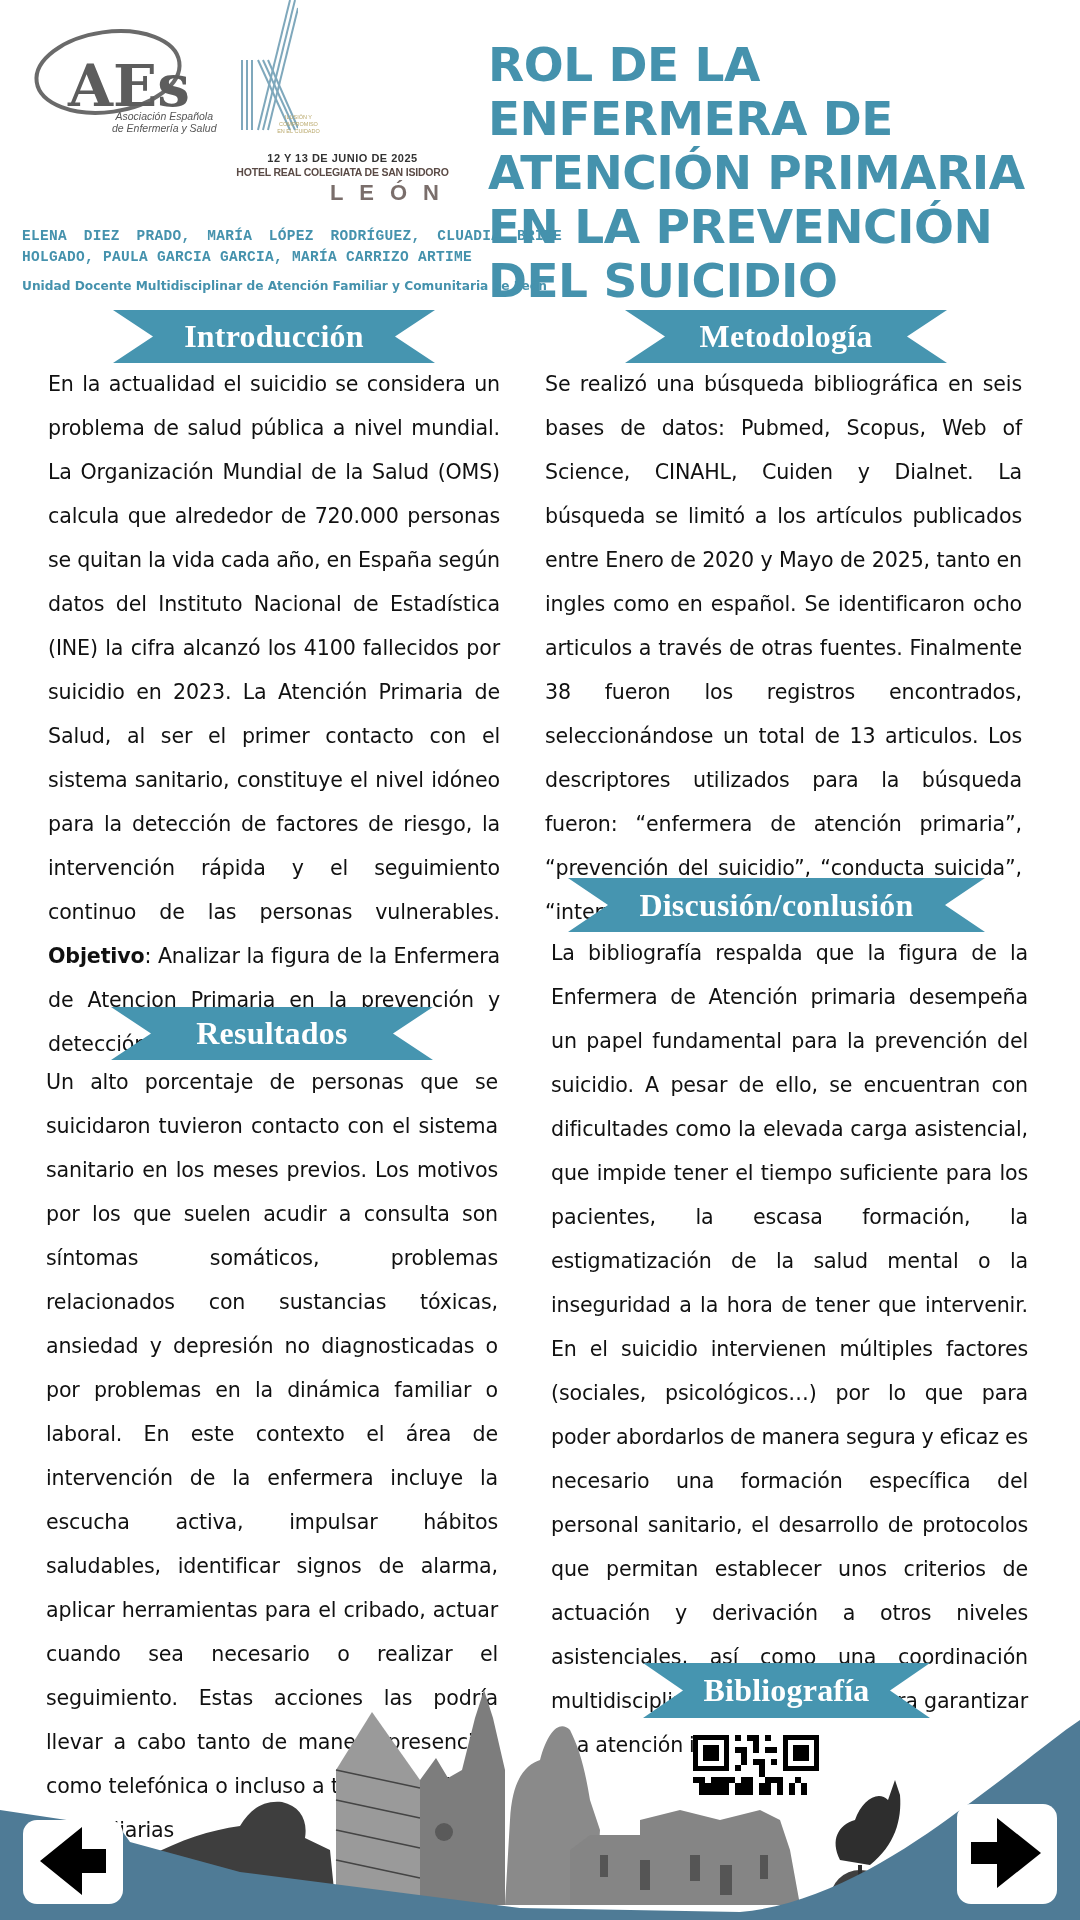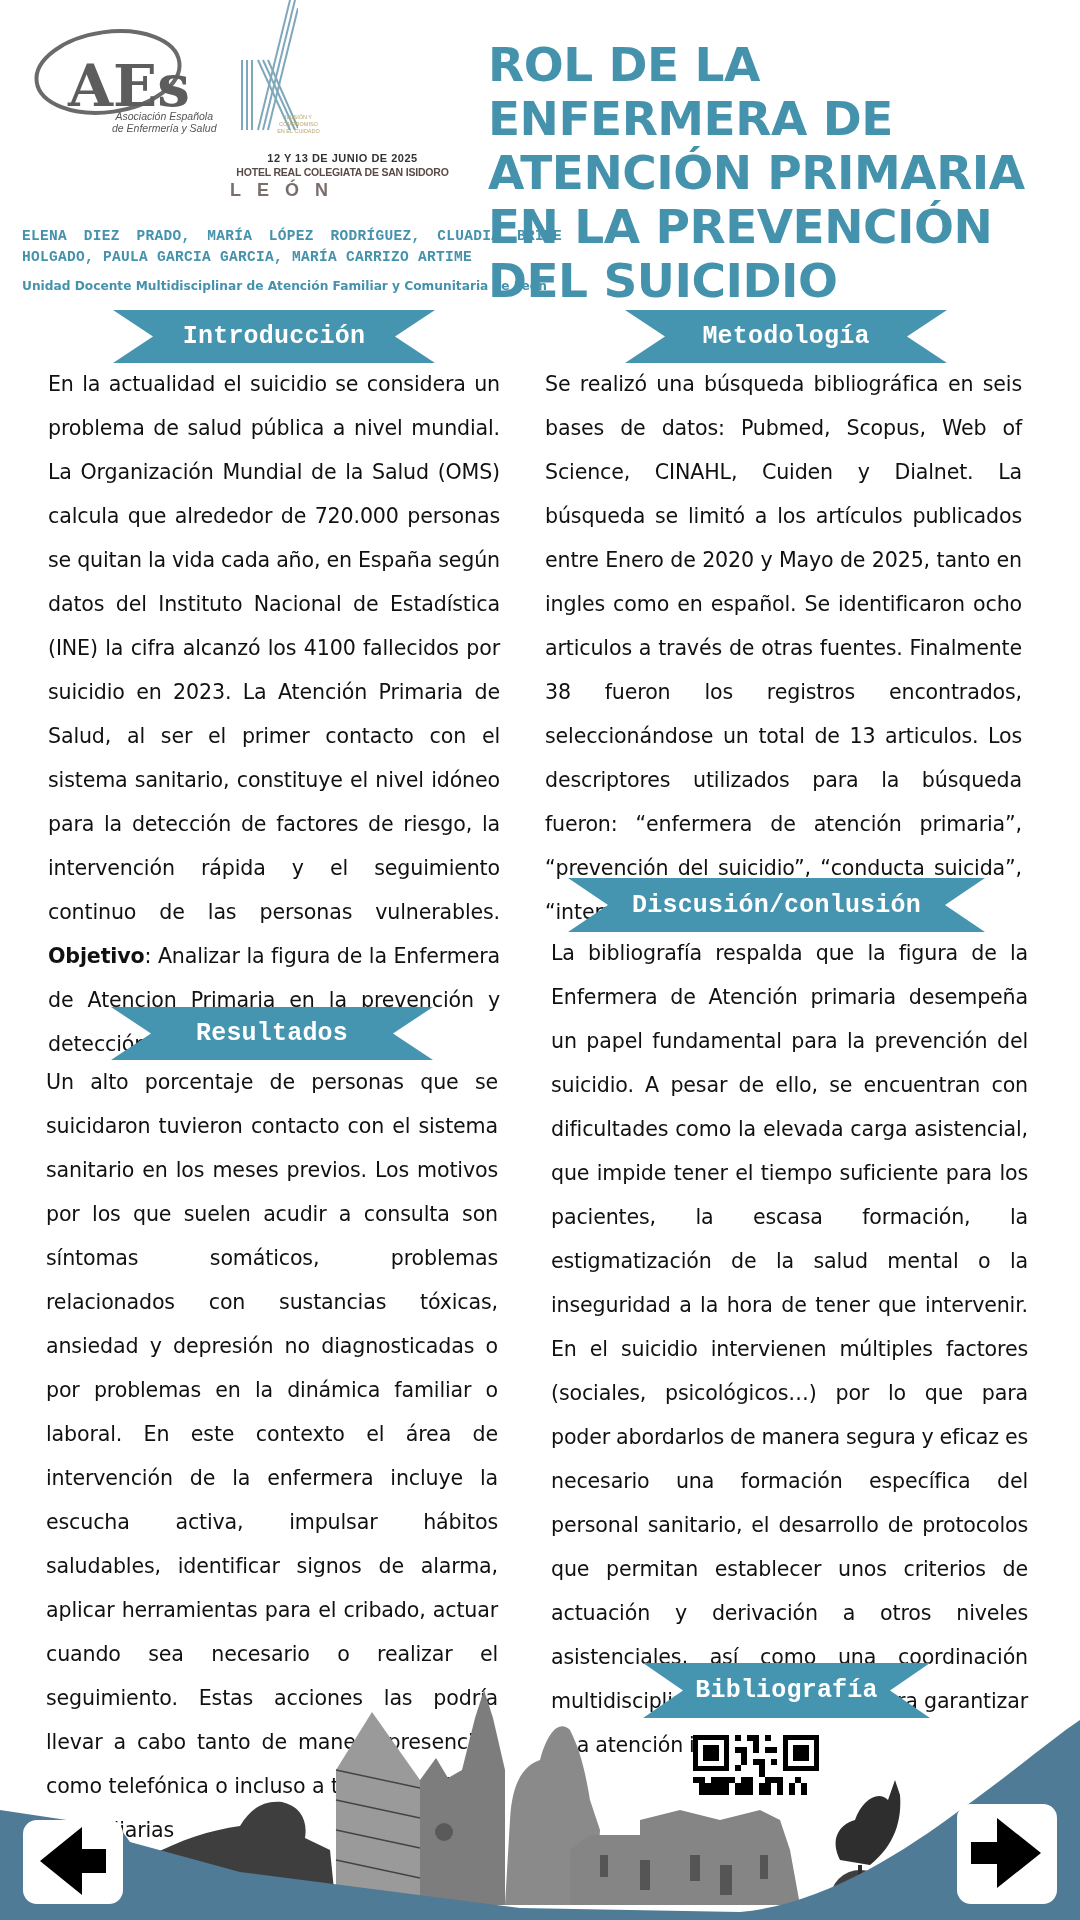--- a/index.html
+++ b/index.html
@@ -34,22 +34,22 @@
   }
   .congress-date {
     position: absolute; left: 0; top: 152px; width: 225px; text-align: center;
     font-family: "Liberation Sans", sans-serif; font-weight: bold; font-size: 11px; color: #333; letter-spacing: 0.5px;
   }
   .congress-venue {
     position: absolute; left: 0; top: 166px; width: 225px; text-align: center;
     font-family: "Liberation Sans", sans-serif; font-weight: bold; font-size: 10.5px; color: #5a4a45; letter-spacing: -0.2px;
   }
   .congress-city {
-    position: absolute; left: 0; top: 180px; width: 225px; text-align: left;
-    font-family: "Liberation Sans", sans-serif; font-weight: bold; font-size: 18px; color: #7a6e6b; letter-spacing: 16px;
+    position: absolute; left: 0; top: 180px; width: 225px; text-align: right;
+    font-family: "Liberation Sans", sans-serif; font-weight: bold; font-size: 22px; color: #7a6e6b; letter-spacing: 16px;
   }
 
   
   .poster-title {
     left: 488px; top: 38px; width: 560px; text-align: left;
     font-family: "DejaVu Sans", sans-serif; font-weight: bold;
     font-size: 47px; line-height: 54px; color: #4592ad;
     letter-spacing: -0.5px;
   }
 
@@ -65,22 +65,22 @@
     font-family: "DejaVu Sans", sans-serif; font-weight: bold;
     color: #4592ad; font-size: 12.2px; line-height: 16px; margin-top: 8px;
   }
 
   
   .ribbon { position: absolute; }
   .ribbon svg { position: absolute; left: 0; top: 0; }
   .ribbon-label {
     position: absolute; left: 0; top: 0; width: 100%; height: 100%;
     display: flex; align-items: center; justify-content: center;
-    color: #ffffff; font-family: Liberation Mono, monospace; font-weight: bold;
-    font-size: 25px; letter-spacing: 0.2px; text-align: right;
+    color: #ffffff; font-family: Liberation Serif, serif; font-weight: bold;
+    font-size: 32px; letter-spacing: 0.2px; text-align: right;
   }
 
   
   .body-text {
     position: absolute; text-align: justify;
     font-family: "DejaVu Sans", sans-serif; font-size: 20.6px; line-height: 44px;
     color: #111111; letter-spacing: -0.15px; word-spacing: -0.5px;
   }
   .body-text b { font-weight: bold; }
 

